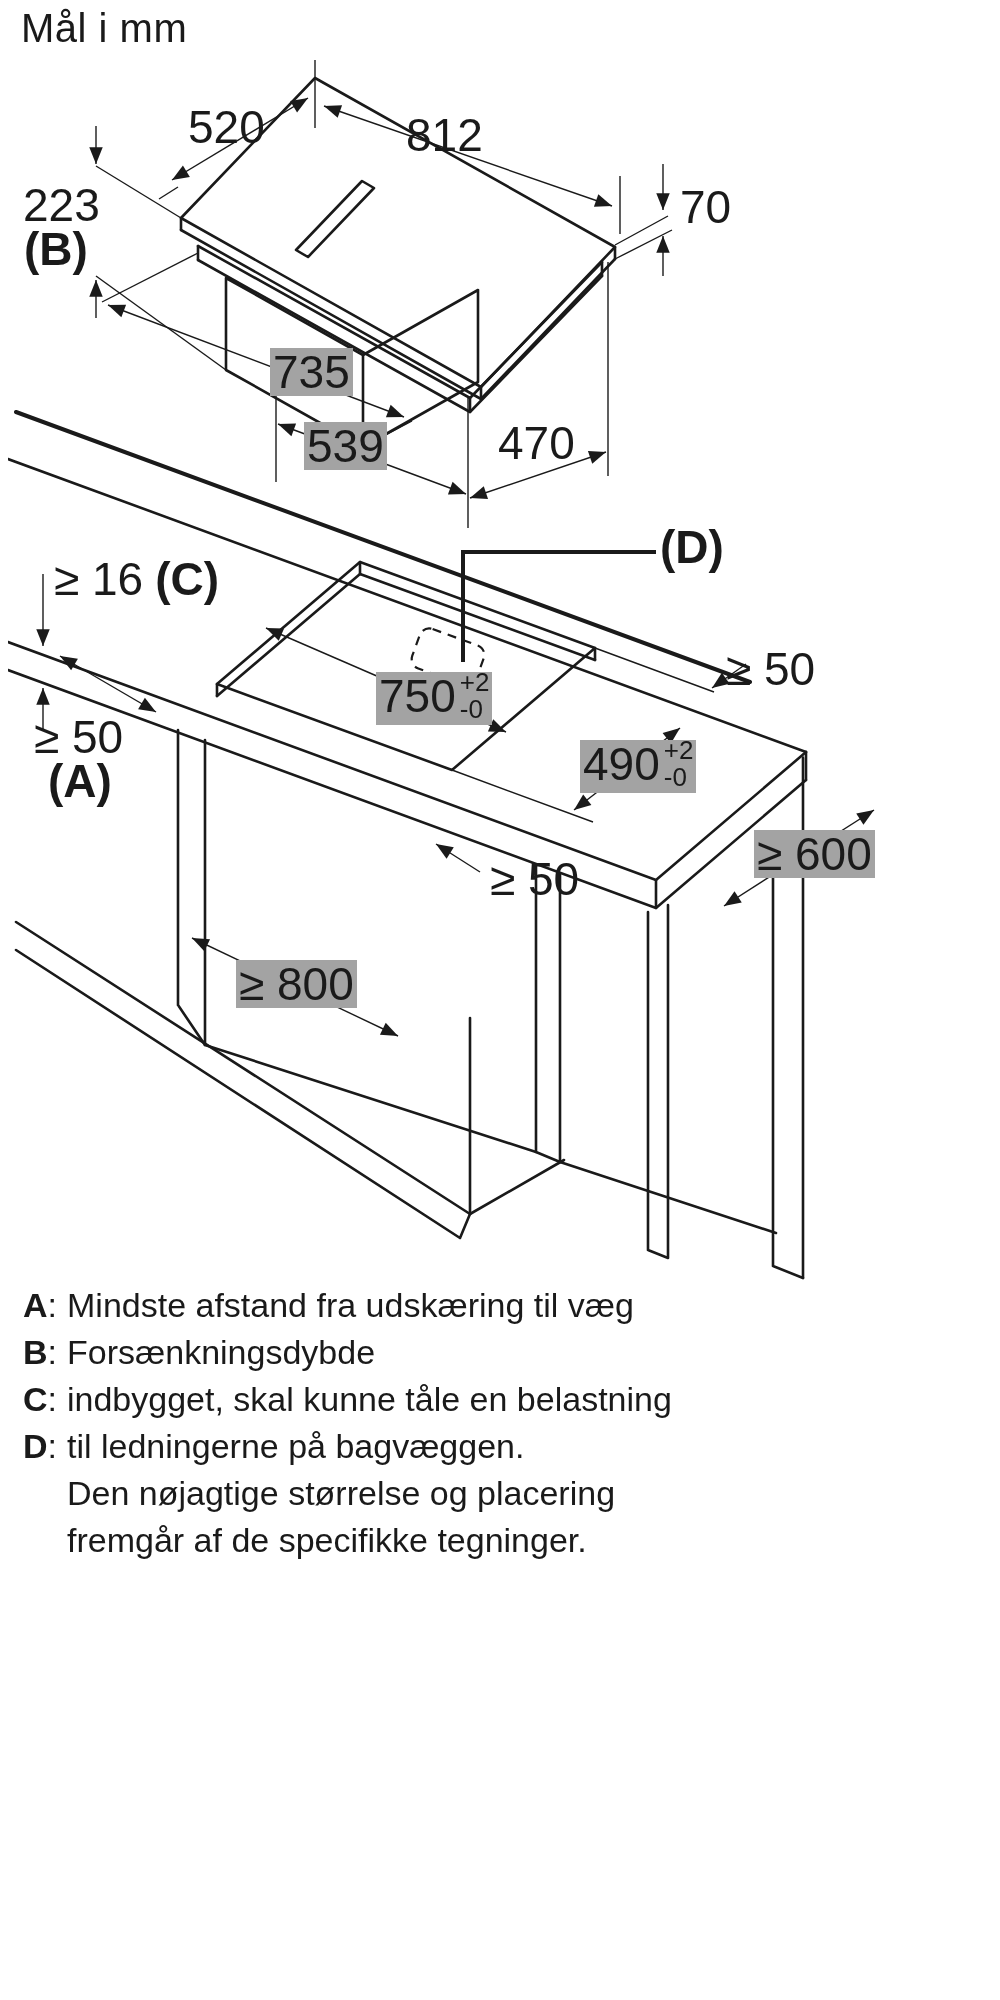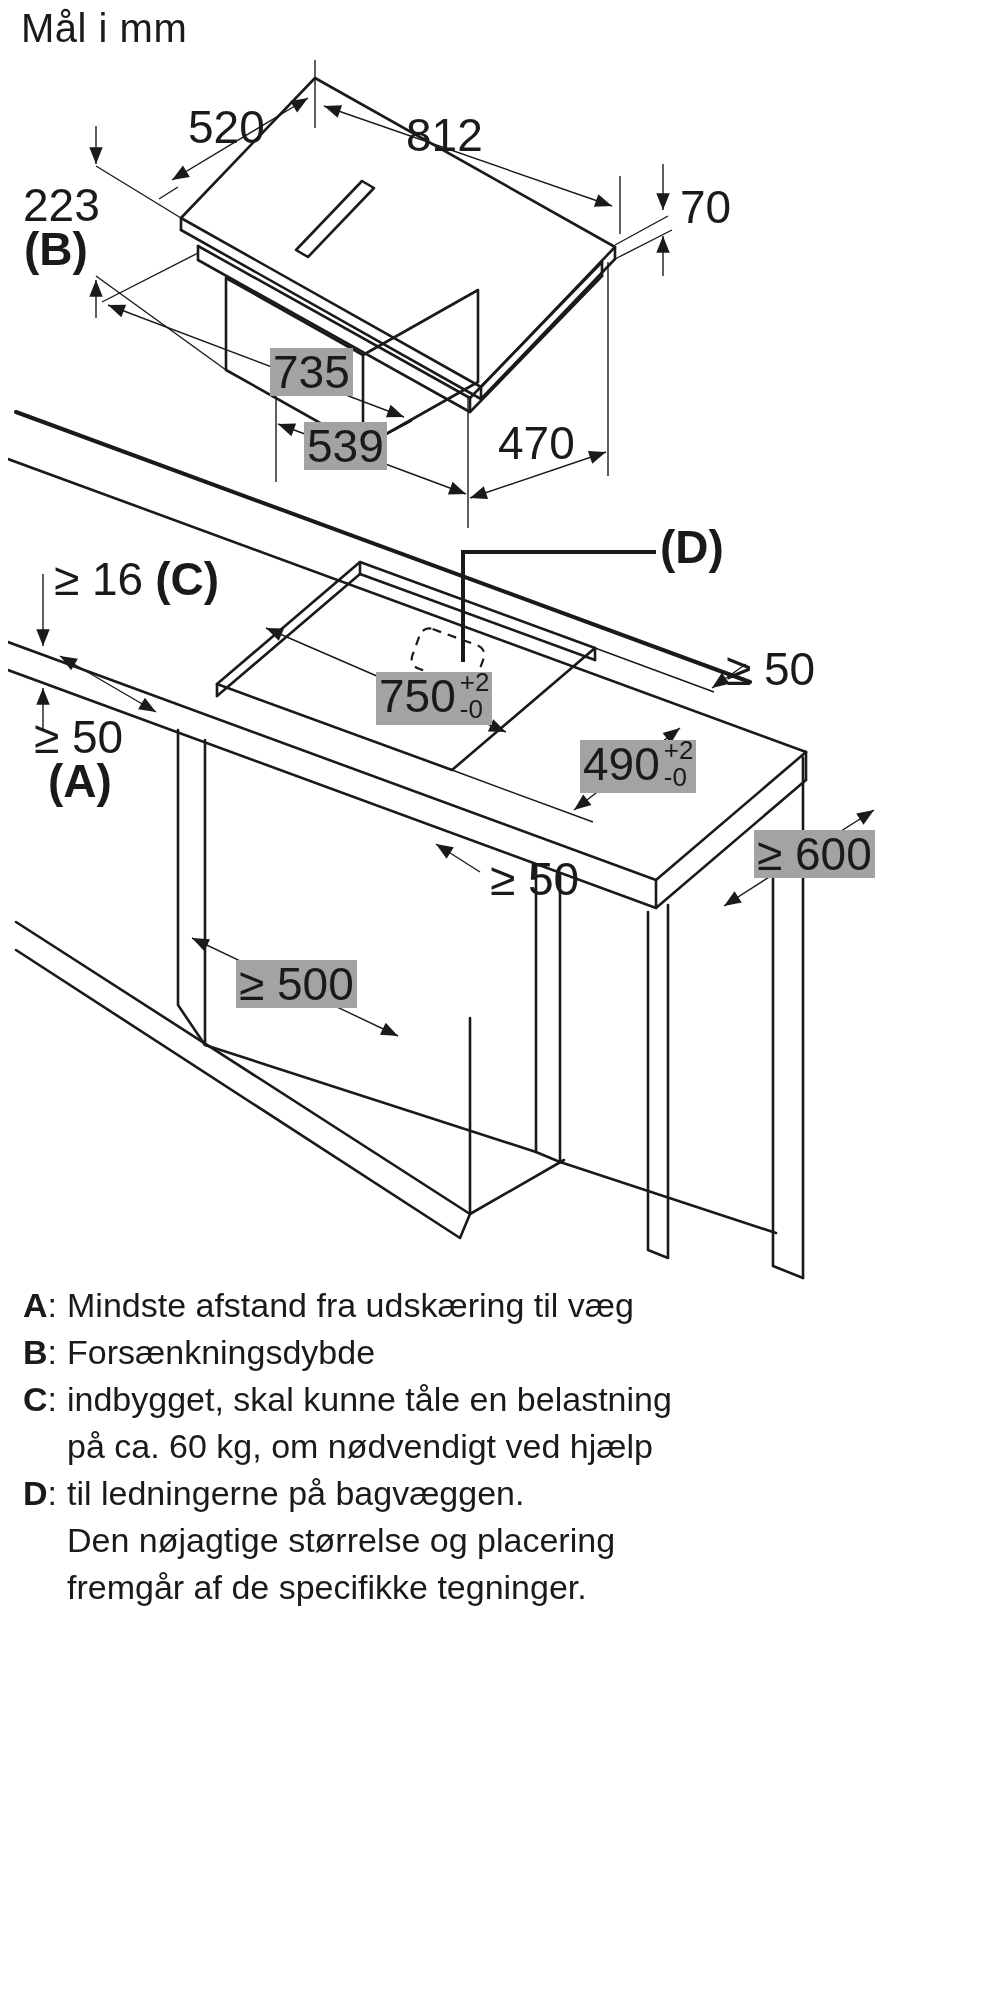--- a/index.html
+++ b/index.html
@@ -158,35 +158,34 @@
   <div class="lbl dim mask" style="left:572px;top:740px">
     <span>490</span><span class="tol">
         <span>+2</span>
         <span>-0</span>
       </span>
   </div>
   <div class="lbl dim" style="left:26px;top:714px">≥ 50</div>
   <div class="lbl dim" style="left:40px;top:758px"><b>(A)</b></div>
   <div class="lbl dim" style="left:482px;top:856px">≥ 50</div>
   <div class="lbl dim mask" style="left:746px;top:830px">≥ 600</div>
-  <div class="lbl dim mask" style="left:228px;top:960px">≥ 500</div>
+  <div class="lbl dim mask" style="left:228px;top:960px">≥ 800</div>
 
   <div class="legend">
     <div class="legend-item">
       <span class="legend-key"><b>A</b><span>:</span></span>
       <div>Mindste afstand fra udskæring til væg</div>
     </div>
     <div class="legend-item">
       <span class="legend-key"><b>B</b><span>:</span></span>
       <div>Forsænkningsdybde</div>
     </div>
     <div class="legend-item">
       <span class="legend-key"><b>C</b><span>:</span></span>
       <div>indbygget, skal kunne tåle en belastning</div>
-      <div>på ca. 60 kg, om nødvendigt ved hjælp</div>
     </div>
     <div class="legend-item">
       <span class="legend-key"><b>D</b><span>:</span></span>
       <div>til ledningerne på bagvæggen.</div>
       <div>Den nøjagtige størrelse og placering</div>
       <div>fremgår af de specifikke tegninger.</div>
     </div>
   </div>
 
 </div>

